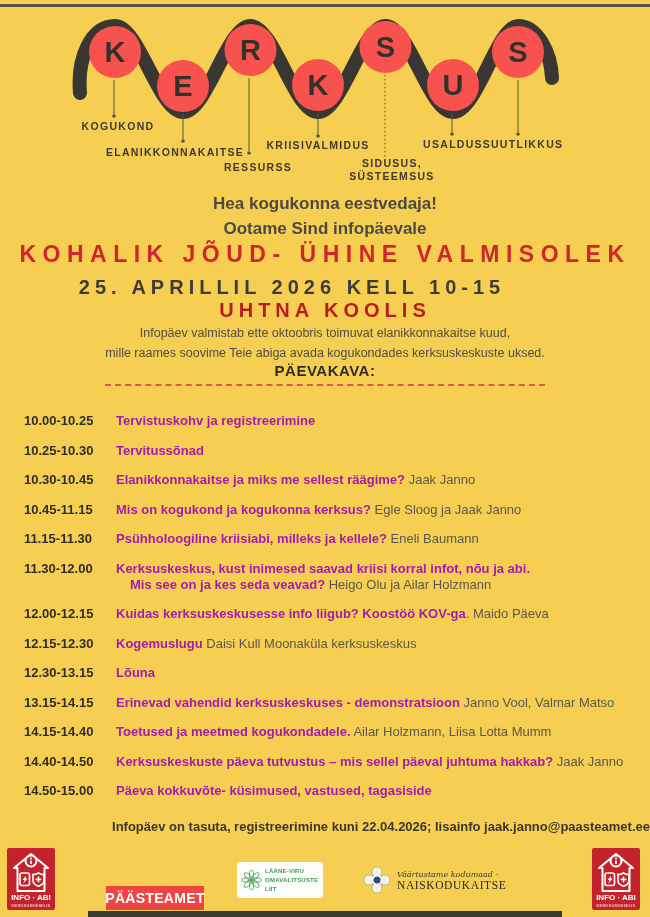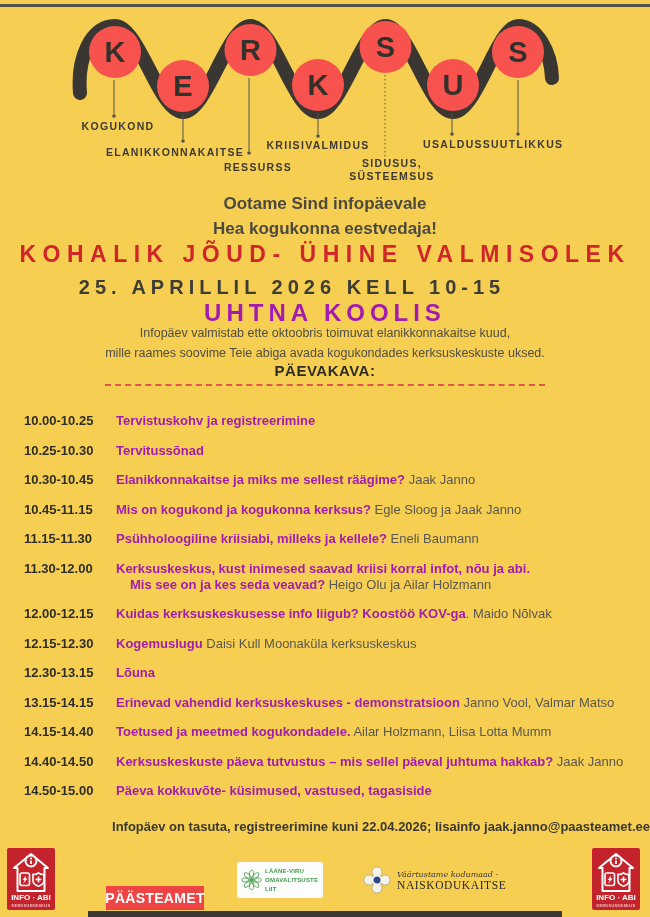--- a/index.html
+++ b/index.html
@@ -14,21 +14,21 @@
   .edge-bottom{left:88px;top:911px;width:474px;height:6px;background:#3b3935;}
 
   
   .greeting{left:0;top:192px;width:650px;text-align:center;
     font-weight:bold;font-size:17px;line-height:1.45;color:#4c4a40;}
   .title{left:0;top:241px;width:650px;text-align:center;white-space:nowrap;
     font-weight:bold;font-size:23px;letter-spacing:6.5px;color:#D0262A;}
   .dateline{left:0;top:276px;width:584px;text-align:center;white-space:nowrap;
     font-weight:bold;font-size:20px;letter-spacing:5px;color:#3e3c36;}
   .locline{left:0;top:299px;width:650px;text-align:center;white-space:nowrap;
-    font-weight:bold;font-size:24px;letter-spacing:5px;color:#a21caf;}
+    font-weight:bold;font-size:20px;letter-spacing:5px;color:#b91c1c;}
   .intro{left:0;top:323px;width:650px;text-align:center;
     font-size:12.5px;line-height:1.6;color:#4f4d44;}
   .agenda-h{left:0;top:362px;width:650px;text-align:center;
     font-weight:bold;font-size:15px;letter-spacing:.5px;color:#2e2c27;}
   .dash{left:105px;top:384px;width:440px;height:0;border-top:2px dashed #E0564A;}
 
   
   .schedule{left:24px;top:413px;width:616px;}
   .srow{display:flex;align-items:flex-start;margin-bottom:13.5px;
     font-size:13px;line-height:16px;}
@@ -107,22 +107,22 @@
     <text x="175" y="156" text-anchor="middle" font-size="10.5" font-weight="bold" letter-spacing="1.3" fill="#3c3a33">ELANIKKONNAKAITSE</text>
     <text x="258" y="171" text-anchor="middle" font-size="10.5" font-weight="bold" letter-spacing="1.3" fill="#3c3a33">RESSURSS</text>
     <text x="318" y="149" text-anchor="middle" font-size="10.5" font-weight="bold" letter-spacing="1.3" fill="#3c3a33">KRIISIVALMIDUS</text>
     <text x="392" y="167" text-anchor="middle" font-size="10.5" font-weight="bold" letter-spacing="1.3" fill="#3c3a33">SIDUSUS,</text>
     <text x="392" y="180" text-anchor="middle" font-size="10.5" font-weight="bold" letter-spacing="1.3" fill="#3c3a33">SÜSTEEMSUS</text>
     <text x="453" y="148" text-anchor="middle" font-size="10.5" font-weight="bold" letter-spacing="1.3" fill="#3c3a33">USALDUS</text>
     <text x="523" y="148" text-anchor="middle" font-size="10.5" font-weight="bold" letter-spacing="1.3" fill="#3c3a33">SUUTLIKKUS</text>
   </svg>
 
   <div class="abs greeting">
+    <div>Hea kogukonna eestvedaja!</div>
     <div>Ootame Sind infopäevale</div>
-    <div>Hea kogukonna eestvedaja!</div>
   </div>
   <div class="abs title">KOHALIK JÕUD- ÜHINE VALMISOLEK</div>
   <div class="abs dateline">25. APRILLIL 2026 KELL 10-15</div>
   <div class="abs locline">UHTNA KOOLIS</div>
   <div class="abs intro">
     <div>Infopäev valmistab ette oktoobris toimuvat elanikkonnakaitse kuud,</div>
     <div>mille raames soovime Teie abiga avada kogukondades kerksuskeskuste uksed.</div>
   </div>
   <div class="abs agenda-h">PÄEVAKAVA:</div>
   <div class="abs dash"></div>
@@ -153,21 +153,21 @@
       <span class="stext"><span class="seg-strong">Psühholoogiline kriisiabi, milleks ja kellele?</span><span class="seg-light"> Eneli Baumann</span></span>
     </div>
 
     <div class="srow">
       <span class="stime">11.30-12.00</span>
       <span class="stext"><span class="seg-strong">Kerksuskeskus, kust inimesed saavad kriisi korral infot, nõu ja abi.</span><br><span class="seg-strong seg-indent">Mis see on ja kes seda veavad?</span><span class="seg-light"> Heigo Olu ja Ailar Holzmann</span></span>
     </div>
 
     <div class="srow">
       <span class="stime">12.00-12.15</span>
-      <span class="stext"><span class="seg-strong">Kuidas kerksuskeskusesse info liigub? Koostöö KOV-ga</span><span class="seg-light">. Maido Nõlvak</span></span>
+      <span class="stext"><span class="seg-strong">Kuidas kerksuskeskusesse info liigub? Koostöö KOV-ga</span><span class="seg-light">. Maido Päeva</span></span>
     </div>
 
     <div class="srow">
       <span class="stime">12.15-12.30</span>
       <span class="stext"><span class="seg-strong">Kogemuslugu</span><span class="seg-light"> Daisi Kull Moonaküla kerksuskeskus</span></span>
     </div>
 
     <div class="srow">
       <span class="stime">12.30-13.15</span>
       <span class="stext"><span class="seg-strong">Lõuna</span></span>

